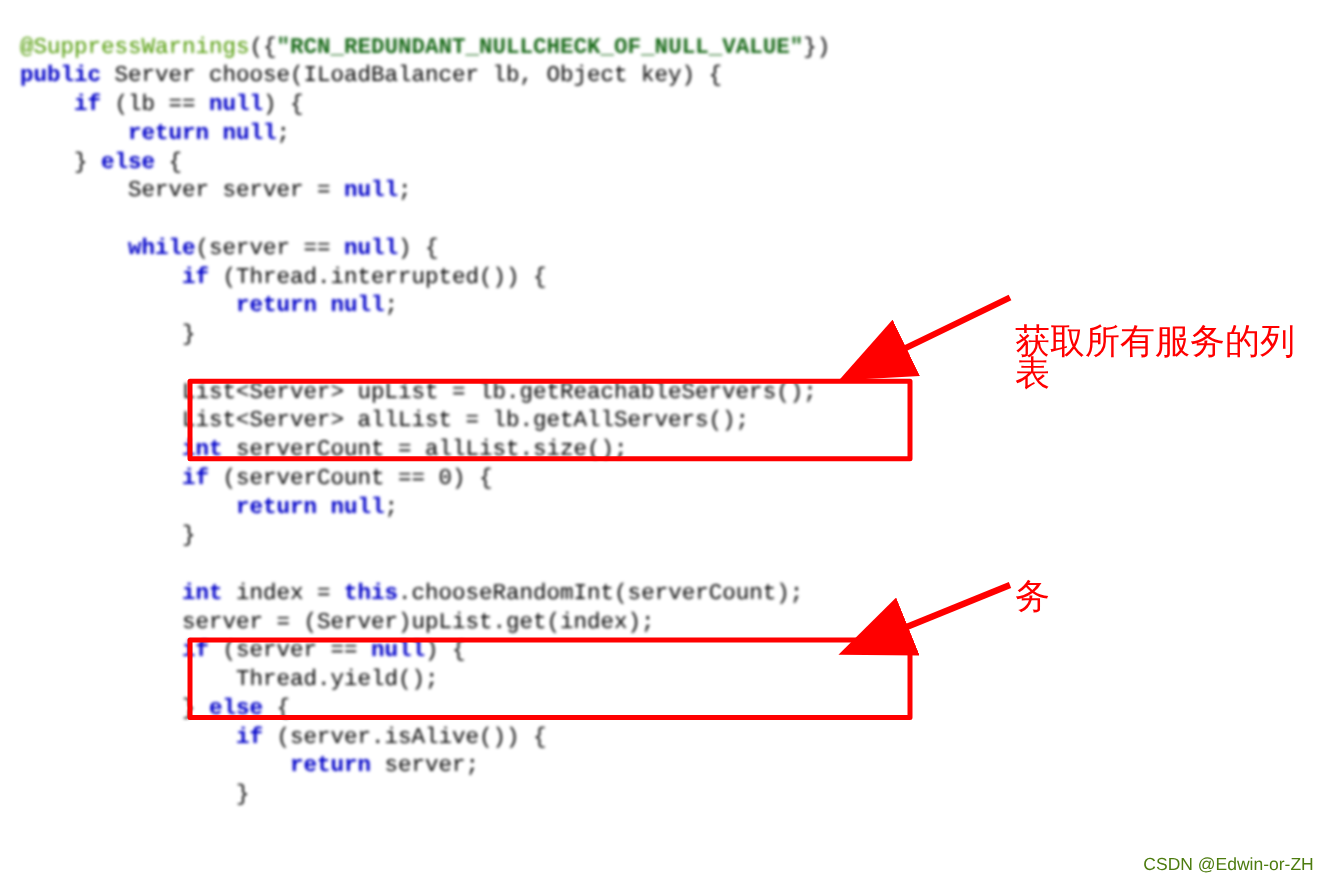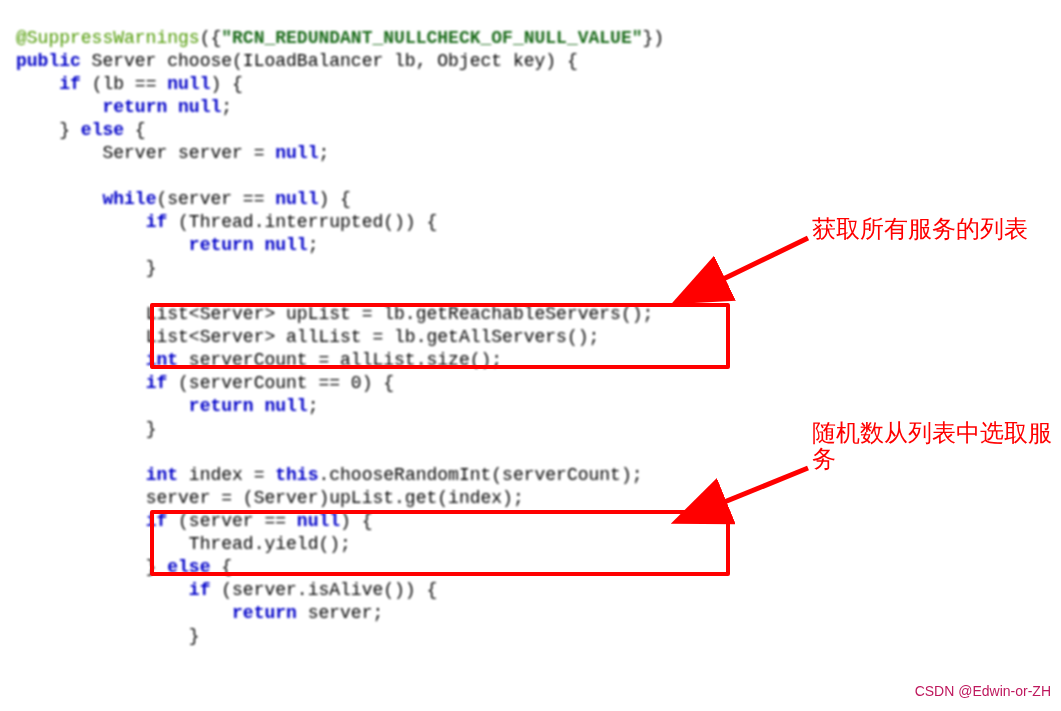--- a/index.html
+++ b/index.html
@@ -1,22 +1,22 @@
 <!DOCTYPE html>
 <html><head>
 <meta charset="utf-8">
 <style>
 html,body{margin:0;padding:0;width:1061px;height:711px;font-family:"Consolas","Courier New",monospace;font-size:18px;line-height:23px;background:#fff;color:#000;position:relative;overflow:hidden;}
 .code{position:absolute;left:16px;top:4px;white-space:pre;}
 .anno{color:#4d9900;}
 .str{color:#1a6b1a;font-weight:bold;}
 .kw{color:#0000c8;font-weight:bold;}
 .box{position:absolute;border:4px solid red;border-radius:2px;box-sizing:border-box;}
-.note{position:absolute;color:red;font-family:"Microsoft YaHei","SimSun",sans-serif;font-size:24px;line-height:26px;}
-.watermark{position:absolute;right:10px;bottom:8px;color:#be185d;font-family:"Microsoft YaHei",sans-serif;font-size:14px;}
+.note{position:absolute;color:red;font-family:"Microsoft YaHei","SimSun",sans-serif;font-size:28px;line-height:26px;margin-top:44px;}
+.watermark{position:absolute;right:10px;bottom:8px;color:#4d7c0f;font-family:"Microsoft YaHei",sans-serif;font-size:14px;}
 .blur{filter:blur(1.3px);}
 </style>
 </head>
 <body>
 
 <div class="code blur">
 <span class="anno">@SuppressWarnings</span><span>({</span><span class="str">"RCN_REDUNDANT_NULLCHECK_OF_NULL_VALUE"</span><span>})</span>
 <span class="kw">public</span><span> Server choose(ILoadBalancer lb, Object key) {</span>
     <span class="kw">if</span><span> (lb == </span><span class="kw">null</span><span>) {</span>
         <span class="kw">return</span><span> </span><span class="kw">null</span><span>;</span>
@@ -43,21 +43,20 @@
                 <span class="kw">if</span><span> (server.isAlive()) {</span>
                     <span class="kw">return</span><span> server;</span>
                 <span>}</span>
 </div>
 
 <div class="box" style="left:150px;top:303px;width:580px;height:66px;"></div>
 <div class="box" style="left:150px;top:510px;width:580px;height:66px;"></div>
 
 <div class="note" style="left:812px;top:216px;">获取所有服务的列表</div>
 <div class="note" style="left:812px;top:420px;">
-  <div>随机数从列表中选取服</div>
   <div>务</div>
 </div>
 
 <svg style="position:absolute;left:0;top:0;width:1061px;height:711px;pointer-events:none;">
   <defs>
     <marker id="ah" markerWidth="12" markerHeight="10" refX="10" refY="5" orient="auto">
       <polygon points="0,0 12,5 0,10" fill="red"></polygon>
     </marker>
   </defs>
   <line x1="808" y1="238" x2="680" y2="300" stroke="red" stroke-width="5" marker-end="url(#ah)"></line>

